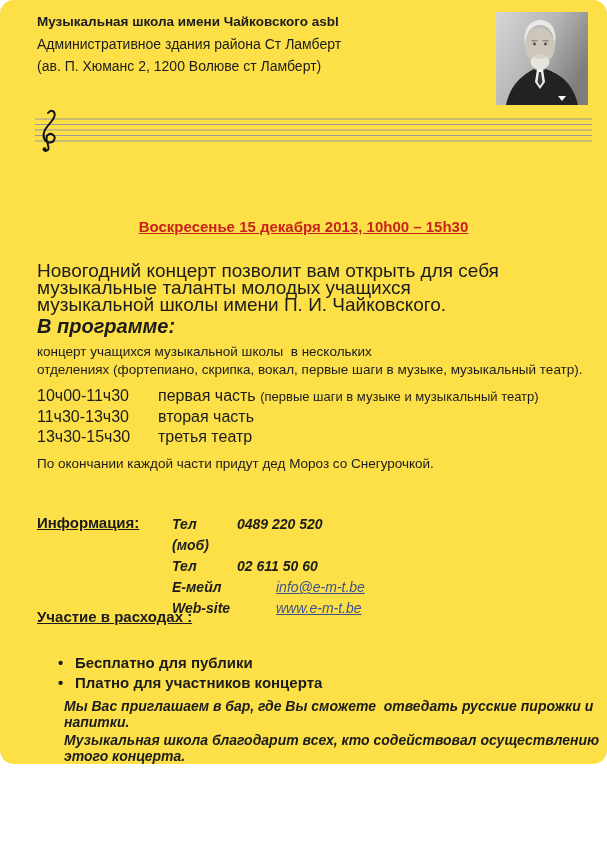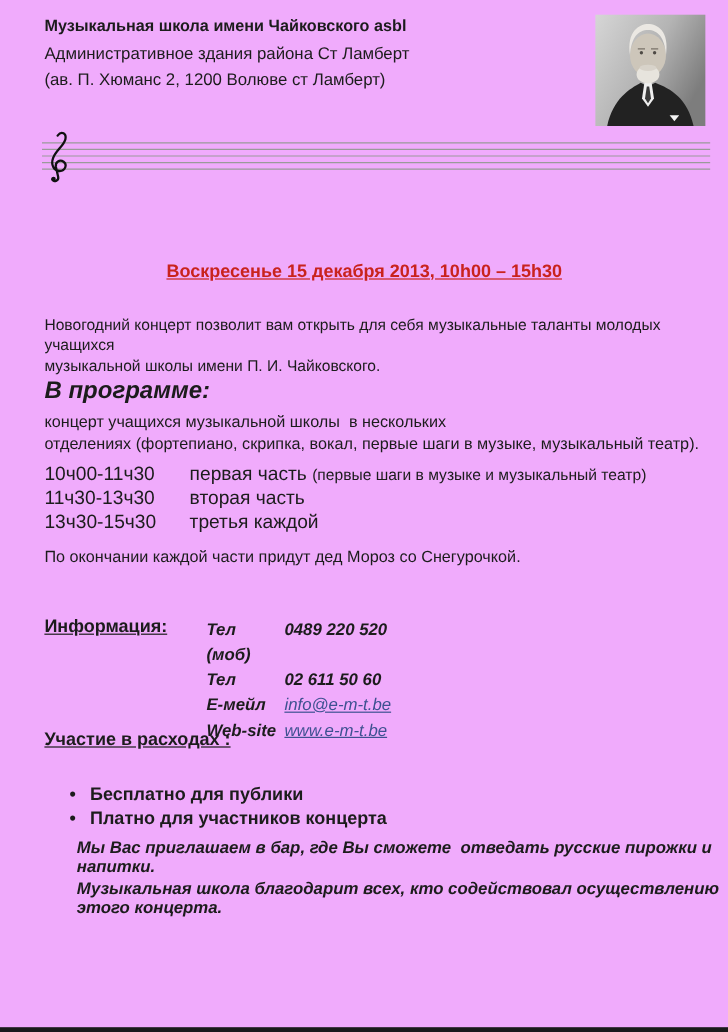--- a/index.html
+++ b/index.html
@@ -1,20 +1,20 @@
 <!DOCTYPE html>
 <html><head>
 <meta charset="utf-8">
 <style>
   * { margin:0; padding:0; box-sizing:border-box; }
   html,body { background:#ffffff; }
   .page {
-    position:relative; width:607px; height:860px; margin:0 auto;
-    background:#f0abfc; overflow:hidden;
-    font-family:"Liberation Sans", sans-serif; color:#1c1c1c;
+    position:relative; width:607px; height:764px; margin:0 auto;
+    background:#fde047; overflow:hidden;
+    font-family:"Liberation Sans", sans-serif; color:#1c1c1c;border-radius:14px;
   }
   .pre { white-space:pre-wrap; }
 
   
   .header-block { position:absolute; left:37px; top:11px; line-height:22px; font-size:14px; }
   .header-line1 { font-weight:bold; font-size:13.5px; }
 
   .photo { position:absolute; left:496px; top:12px; width:92px; height:93px; }
 
   .staff-wrap { position:absolute; left:35px; top:106px; width:557px; height:48px; }
@@ -23,21 +23,21 @@
   .main-title {
     position:absolute; left:0; top:144px; width:607px; text-align:center;
     font-family:"Liberation Serif", serif; font-style:italic; font-weight:bold;
     font-size:26px; line-height:35px; color:#C9231D;
   }
   .date-line {
     position:absolute; left:0; top:218px; width:607px; text-align:center;
     font-weight:bold; font-size:15px; color:#C9231D; text-decoration:underline;
   }
 
-  .intro { position:absolute; left:37px; top:262px; width:550px; font-size:13px; line-height:17px; }
+  .intro { position:absolute; left:37px; top:262px; width:550px; font-size:19px; line-height:17px; }
 
   .program-heading {
     position:absolute; left:37px; top:315px;
     font-size:20px; font-weight:bold; font-style:italic;
   }
   .program-desc { position:absolute; left:37px; top:343px; width:560px; font-size:13.5px; line-height:17.5px; }
 
   .schedule { position:absolute; left:37px; top:386px; font-size:16px; line-height:20px; }
   .sched-time { display:inline-block; width:121px; }
   .sched-note { font-size:13px; }
@@ -47,21 +47,21 @@
   .info-heading {
     position:absolute; left:37px; top:514px;
     font-size:15px; font-weight:bold; text-decoration:underline;
   }
   .info-rows { position:absolute; left:172px; top:514px; line-height:21px; font-size:14px; }
   .info-row { display:flex; }
   .info-label { display:inline-block; width:65px; font-weight:bold; font-style:italic; }
   .info-value { font-weight:bold; font-style:italic;text-align:center; }
   .doc-link {
     font-weight:normal; font-style:italic; color:#3E5191;
-    text-decoration:underline; cursor:pointer;
+    text-decoration:underline; cursor:pointer;margin-left:39px;
   }
 
   .participation-heading {
     position:absolute; left:37px; top:608px;
     font-size:15px; font-weight:bold; text-decoration:underline;
   }
   .bullets { position:absolute; left:58px; top:629px; line-height:19.5px; font-size:15px; font-weight:bold;margin-top:24px; }
   .bullet-dot { display:inline-block; width:17px; }
 
   .closing-1, .closing-2 {
@@ -148,21 +148,21 @@
 
   <div class="schedule">
     <div class="sched-row">
       <span class="sched-time">10ч00-11ч30</span><span class="sched-part">первая часть</span>
       <span class="sched-note">(первые шаги в музыке и музыкальный театр)</span>
     </div>
     <div class="sched-row">
       <span class="sched-time">11ч30-13ч30</span><span class="sched-part">вторая часть</span>
     </div>
     <div class="sched-row">
-      <span class="sched-time">13ч30-15ч30</span><span class="sched-part">третья каждой</span>
+      <span class="sched-time">13ч30-15ч30</span><span class="sched-part">третья театр</span>
     </div>
   </div>
 
   <div class="after-note">По окончании каждой части придут дед Мороз со Снегурочкой.</div>
 
   <div class="info-heading">Информация:</div>
   <div class="info-rows">
     <div class="info-row">
       <span class="info-label">Тел (моб)</span>
       <span class="info-value">0489 220 520</span>

